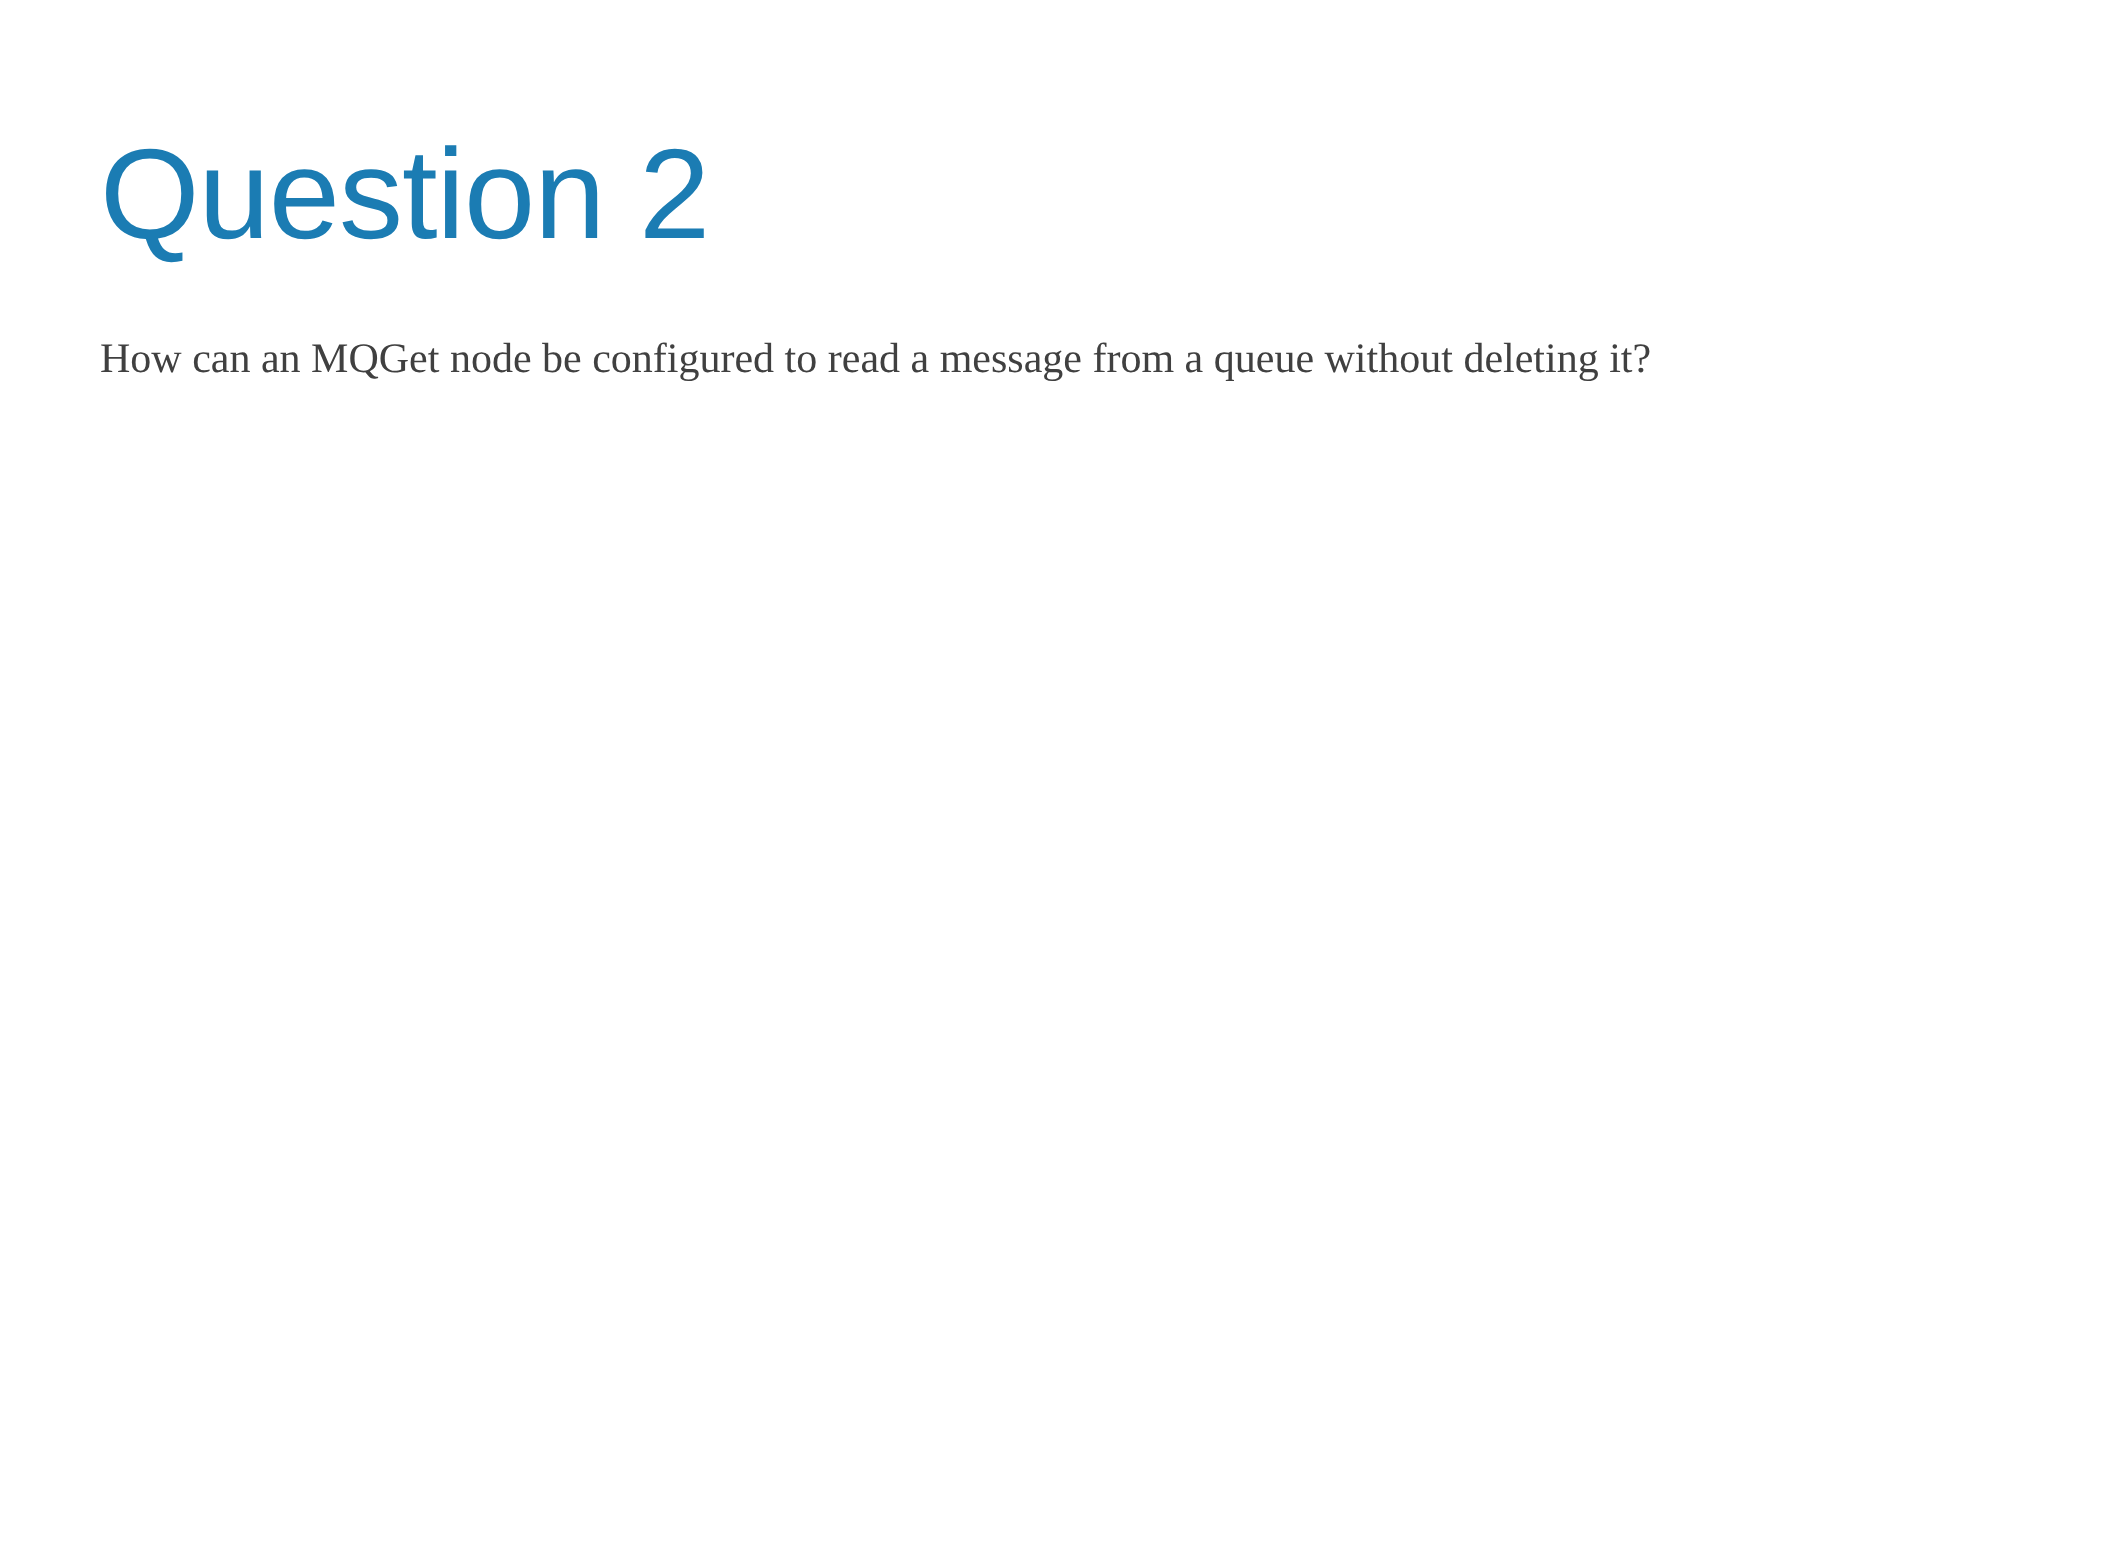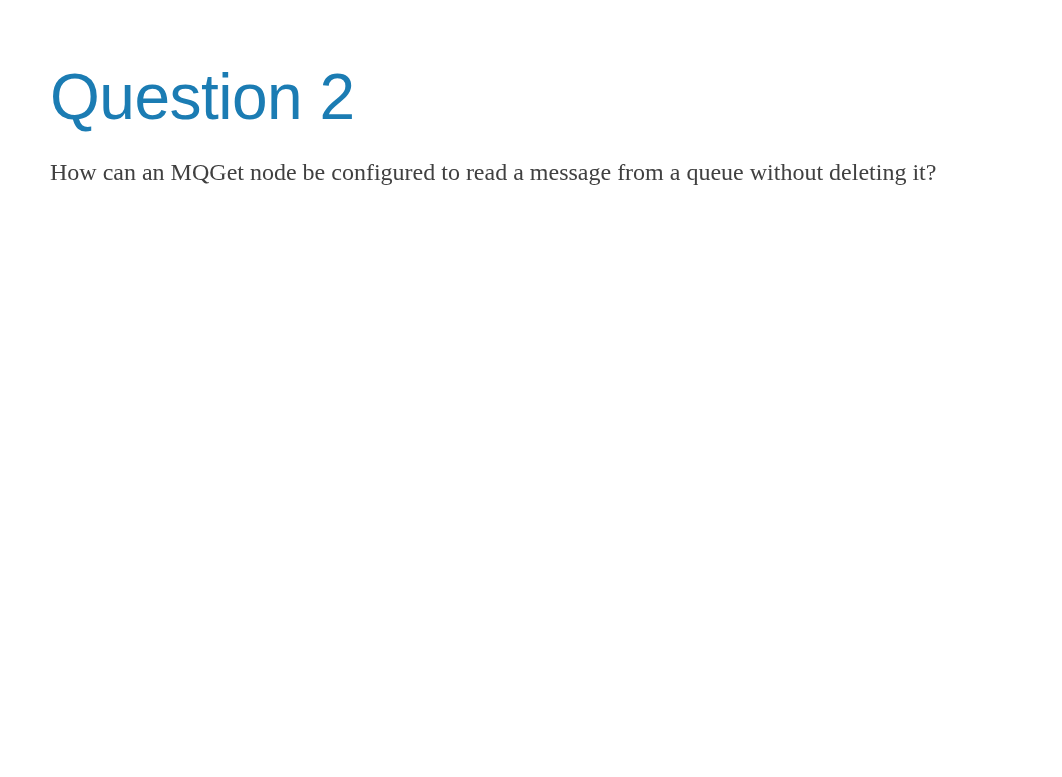--- a/index.html
+++ b/index.html
@@ -15,26 +15,26 @@
       position: relative;
     }
     .container {
       padding: 60px 50px 0 50px;
     }
     .question-title {
       font-family: -apple-system, BlinkMacSystemFont, 'Segoe UI', Helvetica, Arial, sans-serif;
       font-size: 64px;
       font-weight: 300;
       color: #1b7cb3;
-      margin-bottom: 20px;
+      margin-bottom: 30px;
       letter-spacing: -0.5px;
     }
     .question-body {
       font-family: Georgia, 'Times New Roman', serif;
-      font-size: 24px;
+      font-size: 21px;
       color: #404040;
       line-height: 1.5;
       font-weight: 400;
     }
   </style>
 </head>
 <body>
 
 <div class="container">
   <h1 class="question-title">Question 2</h1>

